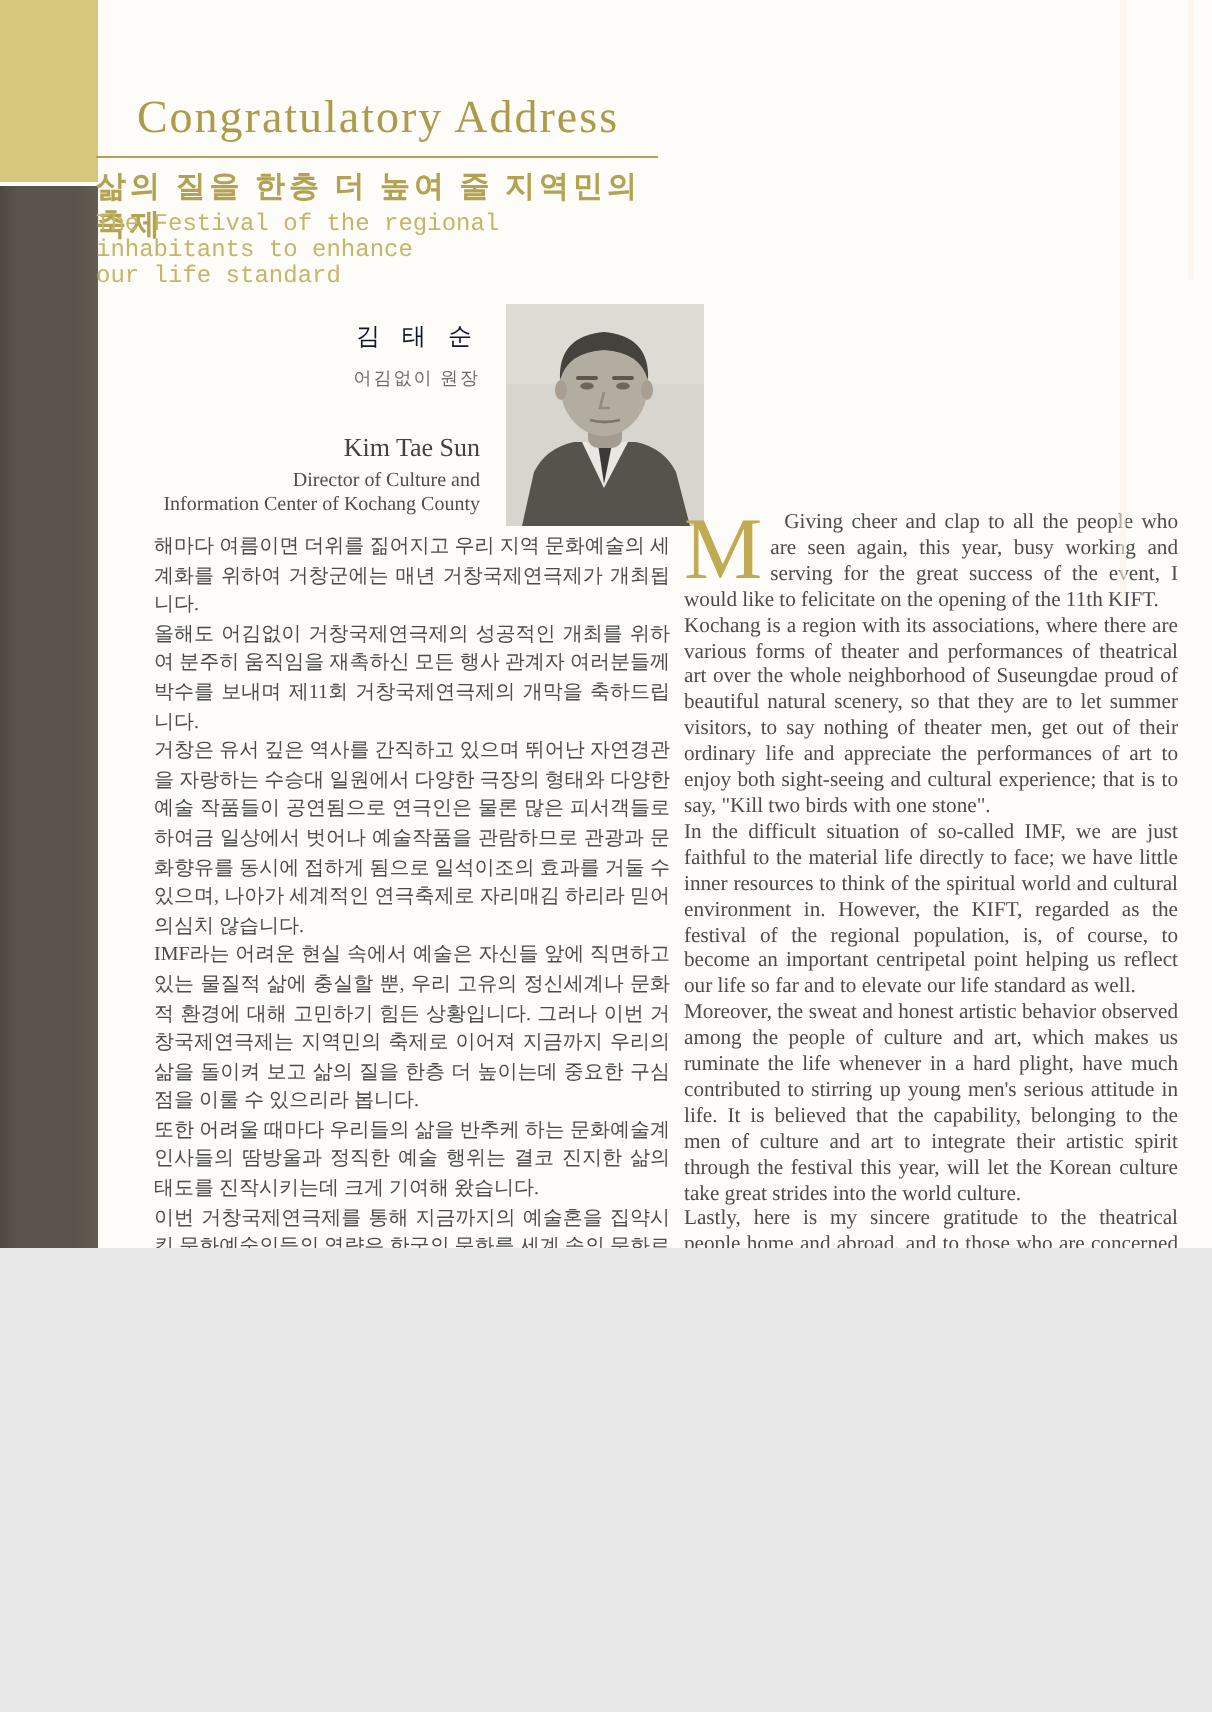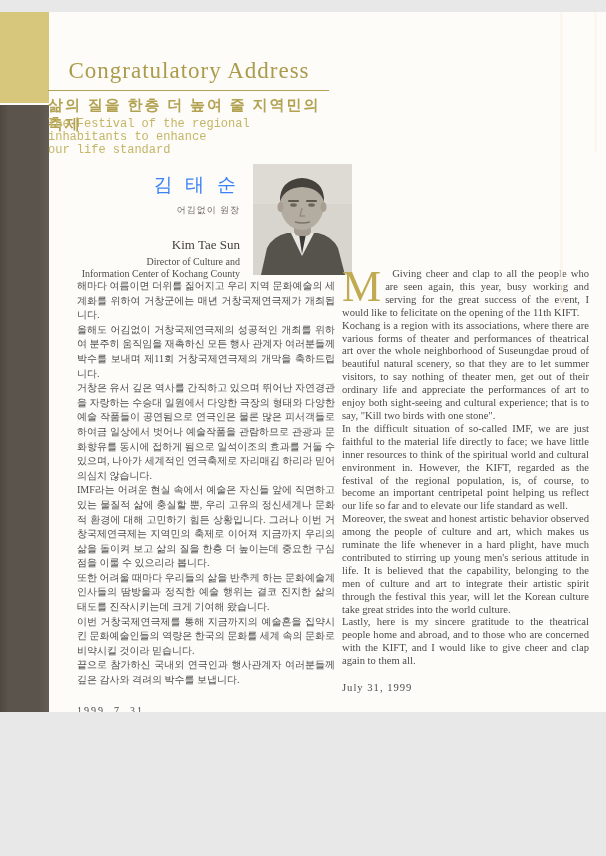--- a/index.html
+++ b/index.html
@@ -1,17 +1,17 @@
 <!DOCTYPE html>
 <html><head>
 <meta charset="utf-8">
 <style>
   html,body{margin:0;padding:0;background:#e8e8e8;}
   .page{
-    position:relative;width:606px;height:700px;margin:12px auto;
+    position:relative;width:606px;height:624px;margin:0 auto;
     background:#fdfcf9;overflow:hidden;
     font-family:"Liberation Serif","DejaVu Serif",serif;
   }
   
   .sidebar-gold{position:absolute;left:0;top:0;width:49px;height:91px;background:#d6c77c;}
   .sidebar-label{
     position:absolute;left:0;top:48px;width:49px;text-align:center;
     color:#fdfcf6;font-size:14px;line-height:19px;letter-spacing:2px;
     writing-mode:vertical-rl;text-orientation:upright;left:18px;height:44px;
     font-family:"Liberation Serif",serif;
@@ -32,21 +32,21 @@
     font-size:15px;font-weight:bold;color:#b2a252;letter-spacing:2px;
   }
   .header-subtitle-en{
     position:absolute;left:48px;top:106px;width:282px;text-align:left;
     font-size:12px;line-height:13px;color:#c5b566;font-family:Liberation Mono, monospace;
   }
   
   .author-block{
     position:absolute;left:78px;top:160px;width:162px;text-align:right;color:#3f3f3f;
   }
-  .author-name-ko{font-size:19px;letter-spacing:4px;color:#3b82f6;}
+  .author-name-ko{font-size:12px;letter-spacing:4px;color:#0f172a;}
   .author-title-ko{font-size:9px;color:#6e6a66;margin-top:6px;letter-spacing:1px;}
   .author-name-en{font-size:13px;margin-top:20px;color:#44413e;}
   .author-title-en{font-size:10px;line-height:12px;color:#504d4a;margin-top:3px;}
   
   .portrait{position:absolute;left:253px;top:152px;width:99px;height:111px;background:#d9d6d0;}
   
   .col-ko{
     position:absolute;left:77px;top:267px;width:258px;
     font-size:10px;line-height:14.6px;color:#4b4b4b;text-align:justify;
     letter-spacing:0px;

